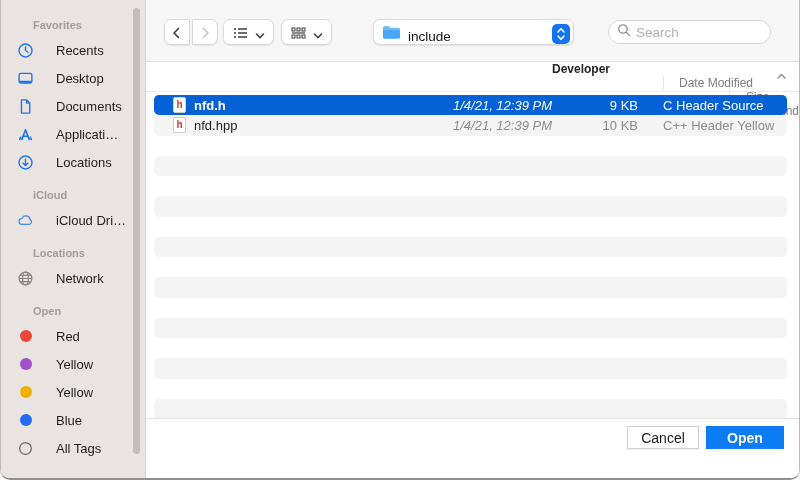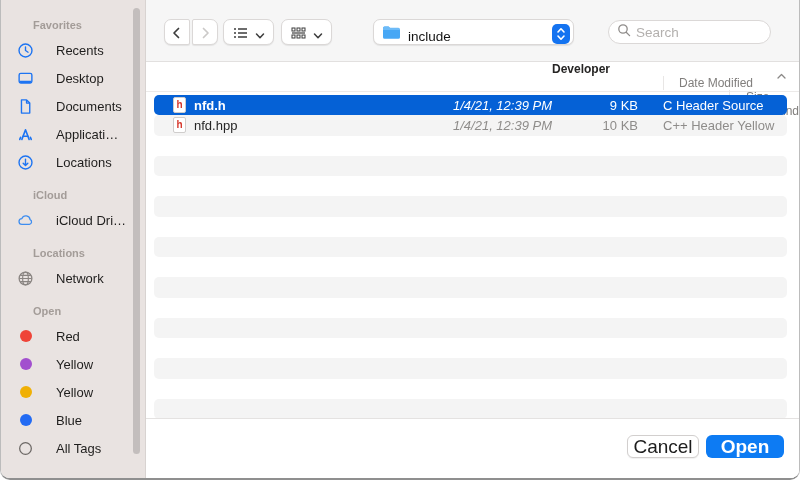--- a/index.html
+++ b/index.html
@@ -81,21 +81,21 @@
   .cell-kind { flex:1; padding-left:19px; }
   .cell-dim { color:#8e8c8a; }
   .doc-icon {
     width:13px; height:16px; background:#fff; border:1px solid #cfcdcc; border-radius:2px;
     display:flex; align-items:center; justify-content:center; flex-shrink:0;
     font-size:10px; font-weight:bold; color:#d6382c; line-height:1;
   }
   
   .footer { height:60px; border-top:1px solid #e4e2e1; position:relative; background:#fff; flex-shrink:0; }
   .btn {
-    position:absolute; top:16px; height:23px; border-radius:6px; font-size:19px;
+    position:absolute; top:7px; height:23px; border-radius:0; font-size:14px;
     display:flex; align-items:center; justify-content:center; cursor:default;
     font-family:"Liberation Sans",sans-serif;
   }
   .btn-cancel { right:100px; width:72px; background:#fff; border:1px solid #d2cfce; color:#1c1c1c; box-shadow:0 1px 1px rgba(0,0,0,.06); }
   .btn-open  { right:15px; width:78px; background:#0d7bf3; border:none; color:#fff; font-weight:bold; }
 </style>
 </head>
 <body>
 
 <div class="window">

